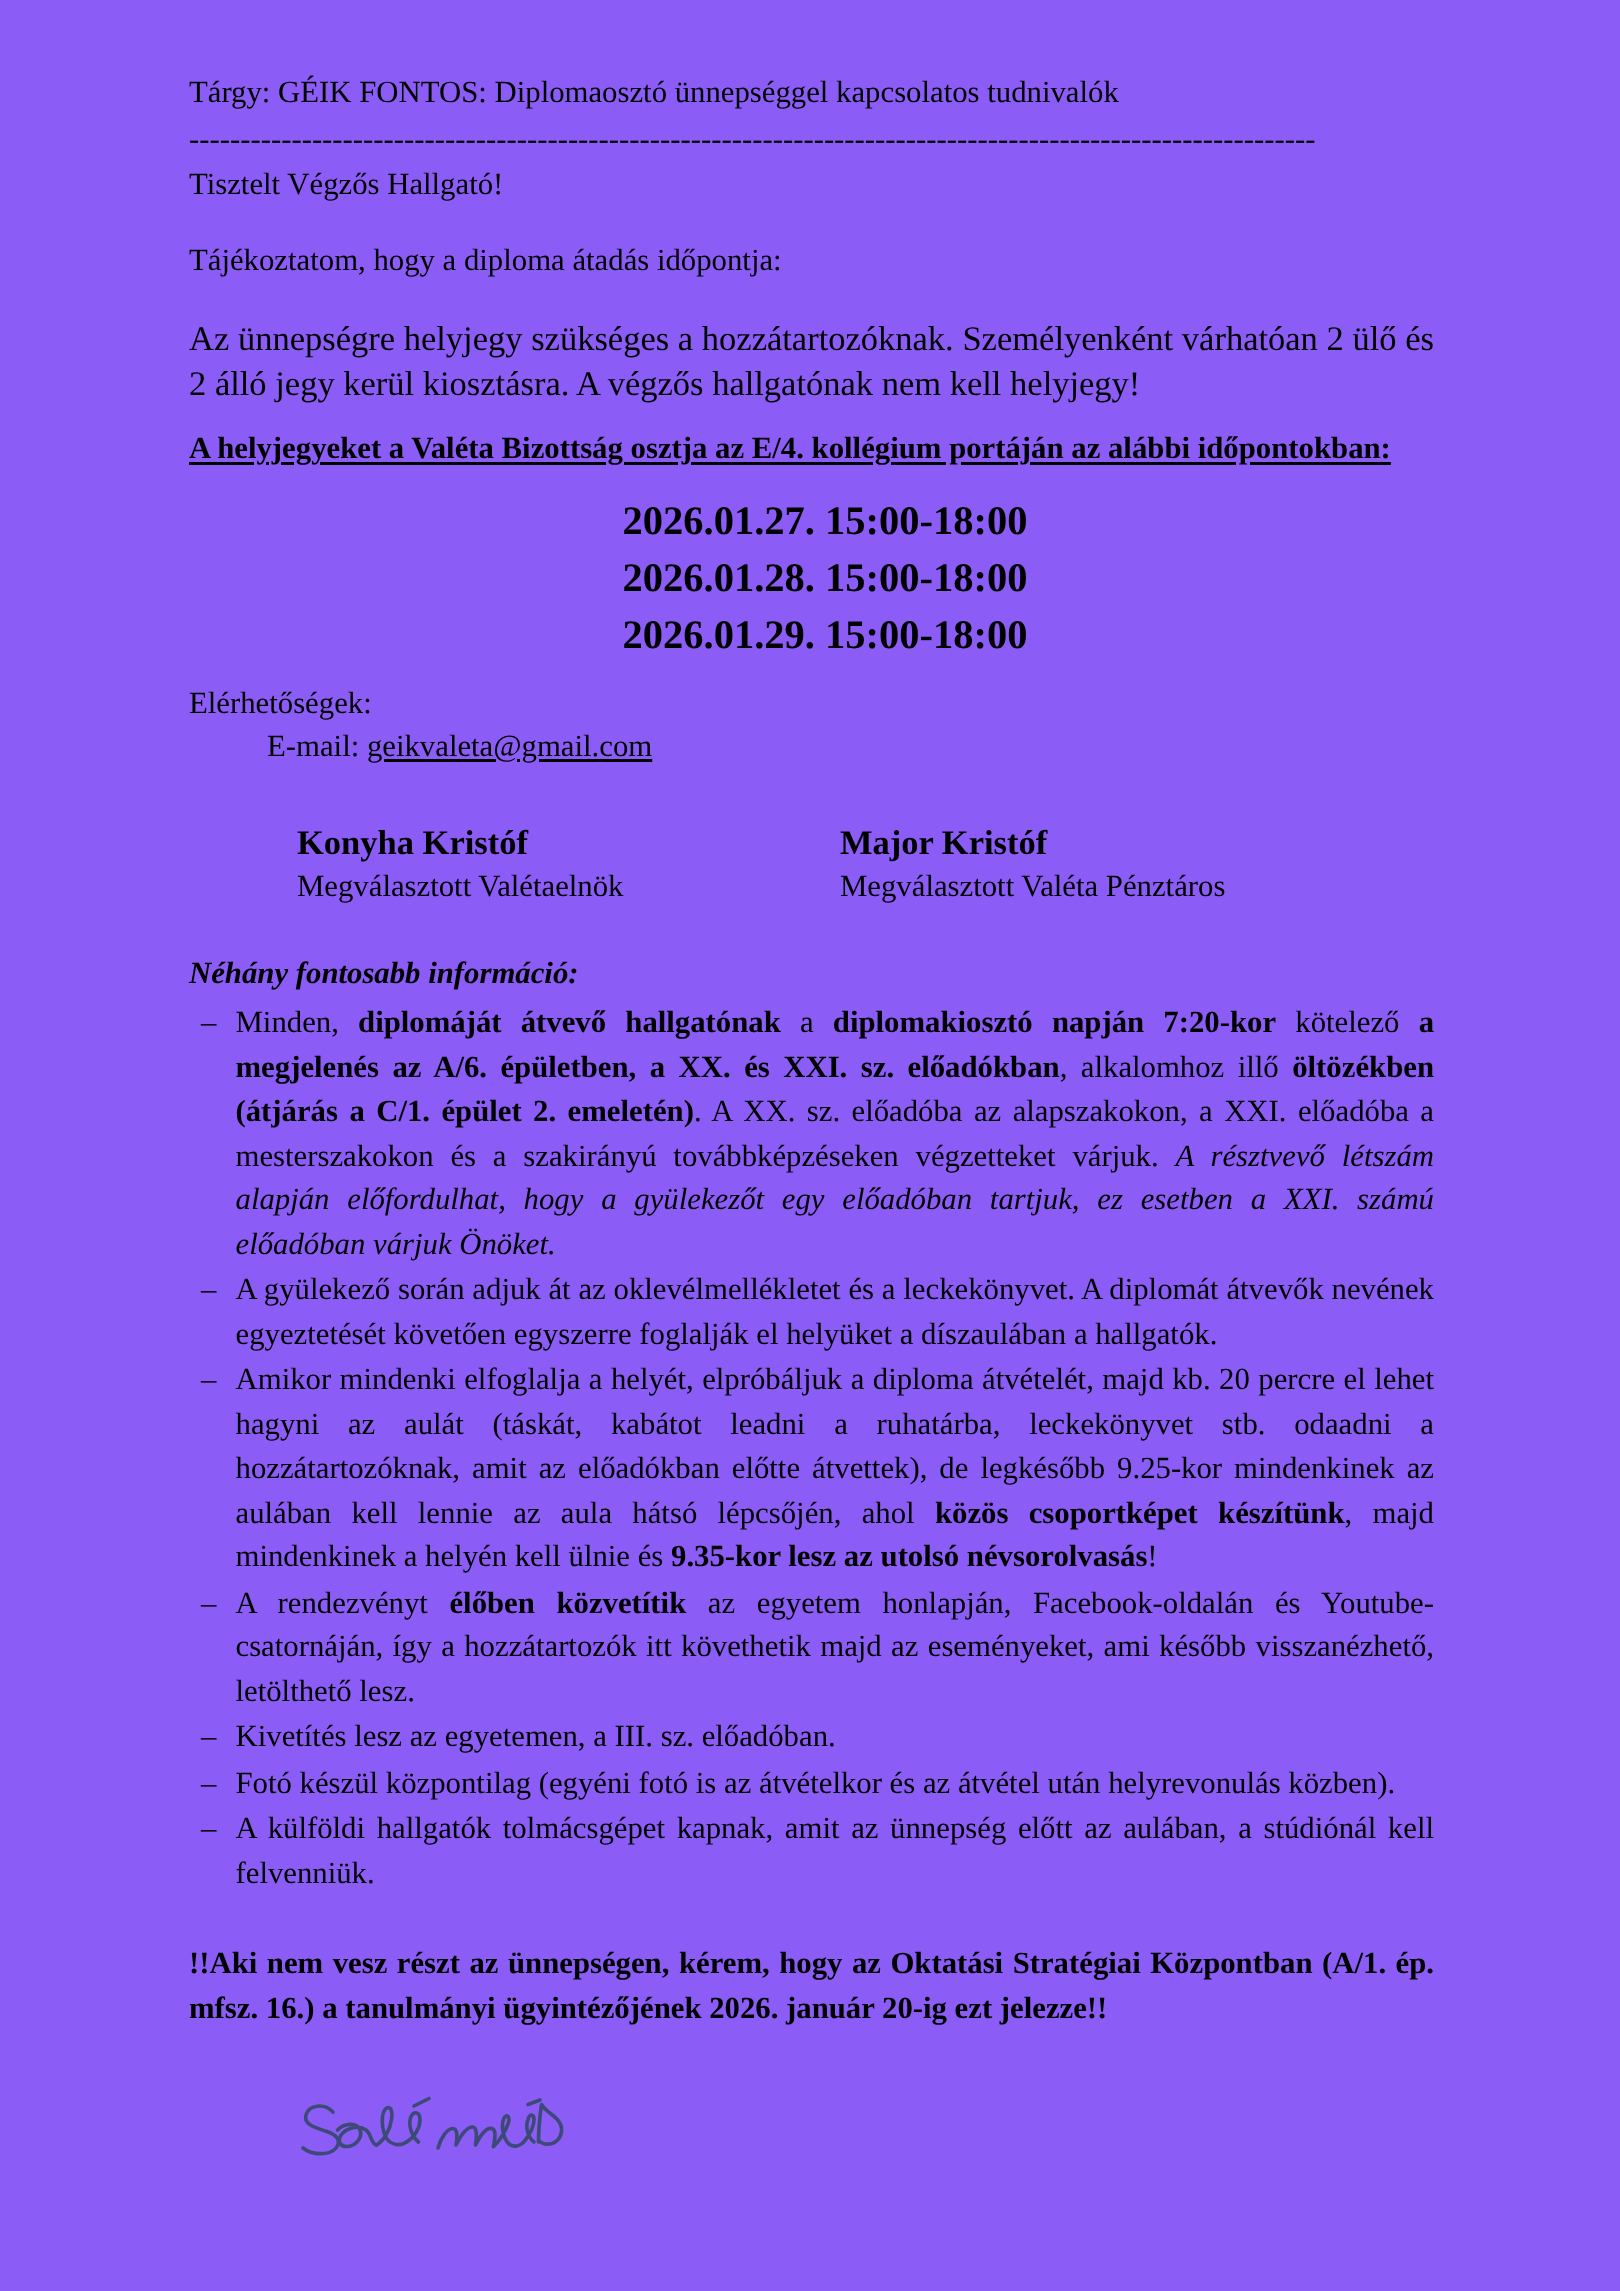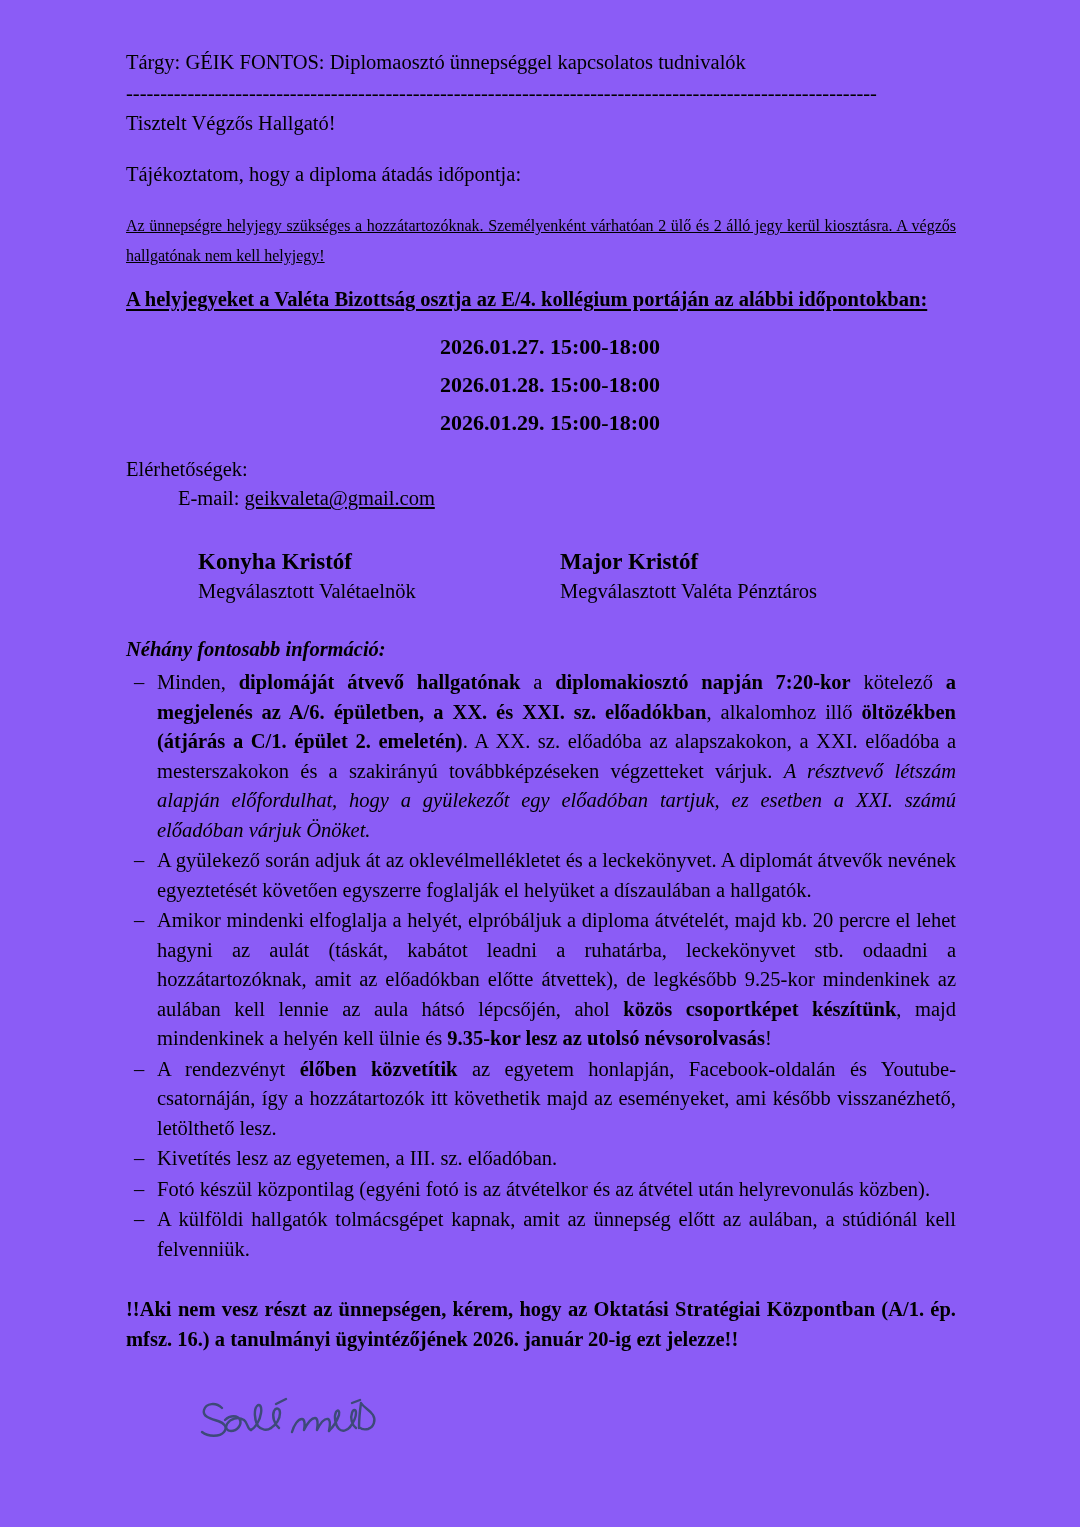--- a/index.html
+++ b/index.html
@@ -47,42 +47,41 @@
 
   .heading-date {
     text-align: center;
     font-weight: bold;
     font-size: 27px;
     line-height: 36px;
     margin: 14px 0 18px 0;
   }
 
   .para {
-    font-size: 16px;
-    line-height: 30px;
-    text-align: justify;
-    margin: 0;
-    text-decoration: underline;
+    font-size: 23px;
+    line-height: 30px;
+    text-align: justify;
+    margin: 0;
   }
 
   .bold-underline-block {
     font-size: 20.5px;
     line-height: 31px;
     font-weight: bold;
     text-align: justify;
     text-decoration: underline;
     text-underline-offset: 3px;
     margin: 0;
   }
   .bold-underline-block > span { }
 
   .date-line {
     text-align: center;
     font-weight: bold;
-    font-size: 22px;
+    font-size: 27px;
     line-height: 38px;
     margin: 0;
     padding-left: 18px;
   }
 
   .indent-1 { padding-left: 52px; }
 
   .u { text-decoration: underline; text-underline-offset: 2px; margin-top: 16px; }
 
   

